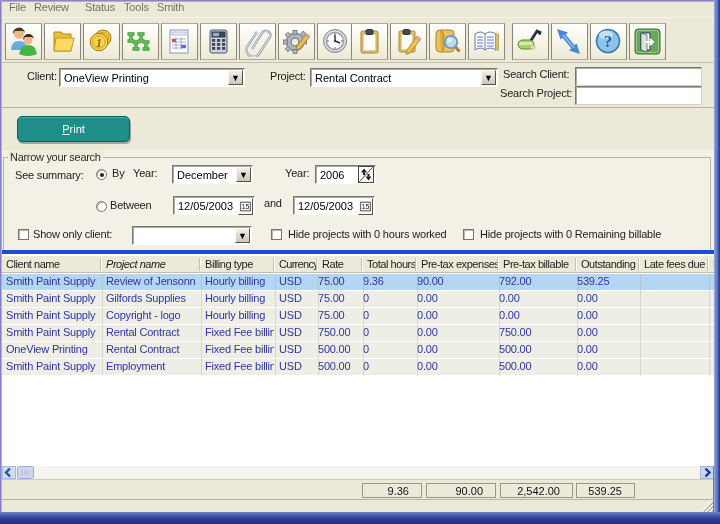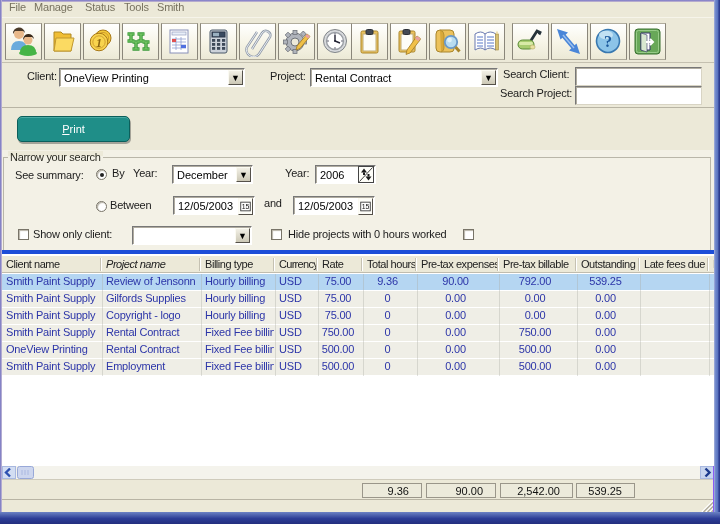--- a/index.html
+++ b/index.html
@@ -32,32 +32,32 @@
 .radio{position:absolute;width:11px;height:11px;border-radius:50%;background:#fff;border:1px solid #787468;box-shadow:inset 1px 1px 1px #b8b4a8}
 .radio.sel::after{content:"";position:absolute;left:3px;top:3px;width:4px;height:4px;border-radius:50%;background:#222}
 .check{position:absolute;width:11px;height:11px;background:#fff;border:1px solid #787468;box-shadow:inset 1px 1px 1px #b8b4a8}
 
 #tbl{left:2px;top:250px;width:712px;height:216px;background:#fff;border-top:4px solid #1d4ed8}
 #thead{position:absolute;left:0;top:2px;width:712px;height:17px;background:#ece9d8;border-bottom:1px solid #c0bcae}
 .hc{position:absolute;top:2px;height:13px;border-right:1px solid #c5c1b2;box-shadow:1px 0 0 #fff;padding-left:4px;color:#222;white-space:nowrap;overflow:hidden;letter-spacing:-0.45px}
 .row{position:absolute;left:0;width:712px;height:16px;background:#efeee6}
 .row.sel{background:#b5d6f2}
 .cell{position:absolute;top:1px;white-space:nowrap;color:#2c35a8;overflow:hidden;letter-spacing:-0.2px}
-.num{text-align:center}
+.num{text-align:left}
 
 #hsb{left:2px;top:466px;width:711px;height:13px;background:linear-gradient(#fdfdfb,#f1f0e8)}
 
 #totals{left:2px;top:479px;width:711px;height:21px;background:#ece9d8;border-top:1px solid #cfcbbc;border-bottom:1px solid #b8b4a4}
 .tbox{position:absolute;top:3px;height:15px;background:#eceadb;border:1px solid #9a968a;color:#111;text-align:right;padding:1px 12px 0 0}
 #sbar{left:2px;top:500px;width:711px;height:12px;background:#ece9d8}
 </style></head><body>
 <div id="win">
   <div class="abs" id="menu">
     <span style="left:7px">File</span>
-      <span style="left:32px">Manage</span>
+      <span style="left:32px">Review</span>
       <span style="left:83px">Status</span>
       <span style="left:122px">Tools</span>
       <span style="left:155px">Smith</span>
   </div>
   <div class="abs" id="tbar">
       <div class="tbtn" style="left:3px" id="ic0">
         <svg width="31" height="31" viewBox="0 0 31 31">
           <circle cx="11" cy="8" r="5" fill="#e8b88a"></circle>
           <path d="M5 8 a6 6 0 0 1 12 -1 l-2 -2 -8 0 z" fill="#4a3a2a"></path>
           <path d="M3 24 q0 -9 8 -9 q8 0 8 9 z" fill="#6aabdc"></path>
@@ -296,20 +296,21 @@
       </div>
     <span class="check" style="left:16px;top:79px"></span>
     <span class="lbl" style="left:31px;top:78px">Show only client:</span>
     <div class="combo" style="left:130px;top:76px;width:120px;height:19px">
         <span class="tx"></span>
         <span class="cbtn">▼</span>
       </div>
     <span class="check" style="left:269px;top:79px"></span>
     <span class="lbl" style="left:286px;top:78px">Hide projects with 0 hours worked</span>
     <span class="check" style="left:461px;top:79px"></span>
+    <span class="lbl" style="left:478px;top:78px">Hide projects with 0 Remaining billable</span>
   </div>
   <div class="abs" id="tbl">
     <div id="thead">
         <div class="hc" style="left:0px;width:99px;">Client name</div>
         <div class="hc" style="left:100px;width:98px;font-style:italic;">Project name</div>
         <div class="hc" style="left:199px;width:73px;">Billing type</div>
         <div class="hc" style="left:273px;width:42px;letter-spacing:-0.7px;">Currency</div>
         <div class="hc" style="left:316px;width:44px;">Rate</div>
         <div class="hc" style="left:361px;width:53px;">Total hours</div>
         <div class="hc" style="left:415px;width:81px;">Pre-tax expenses</div>

